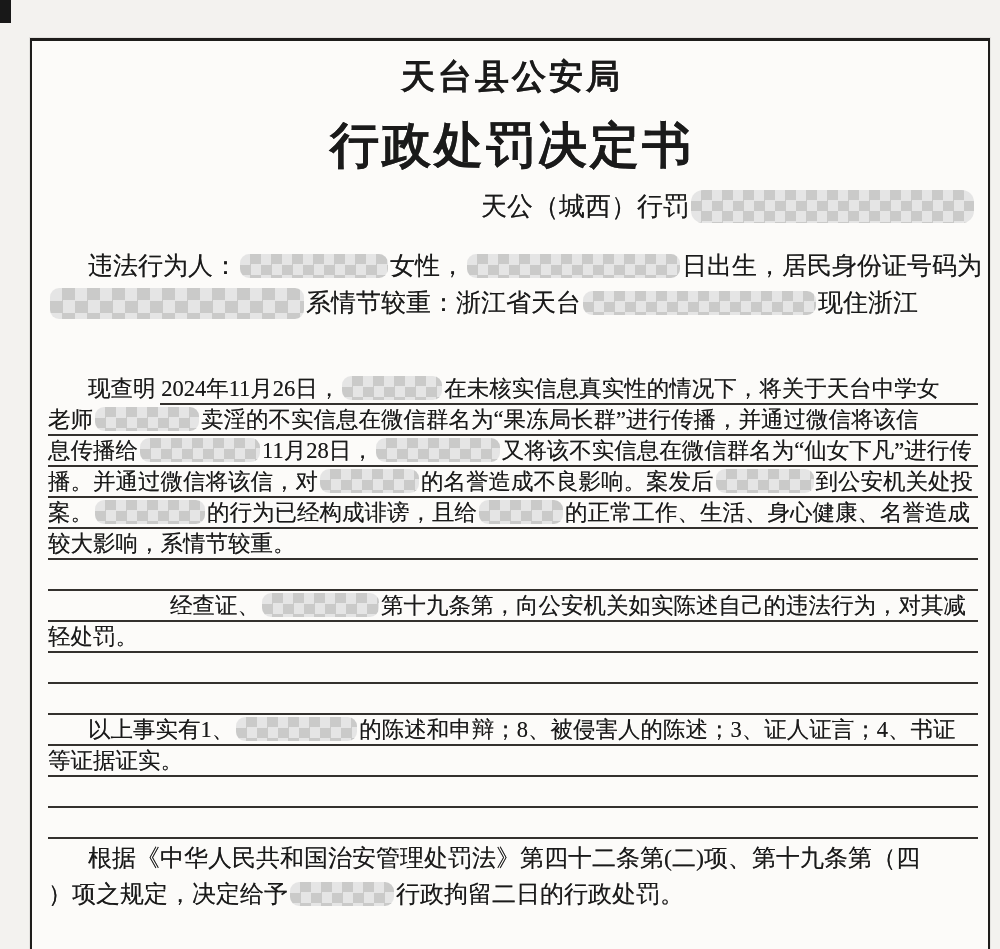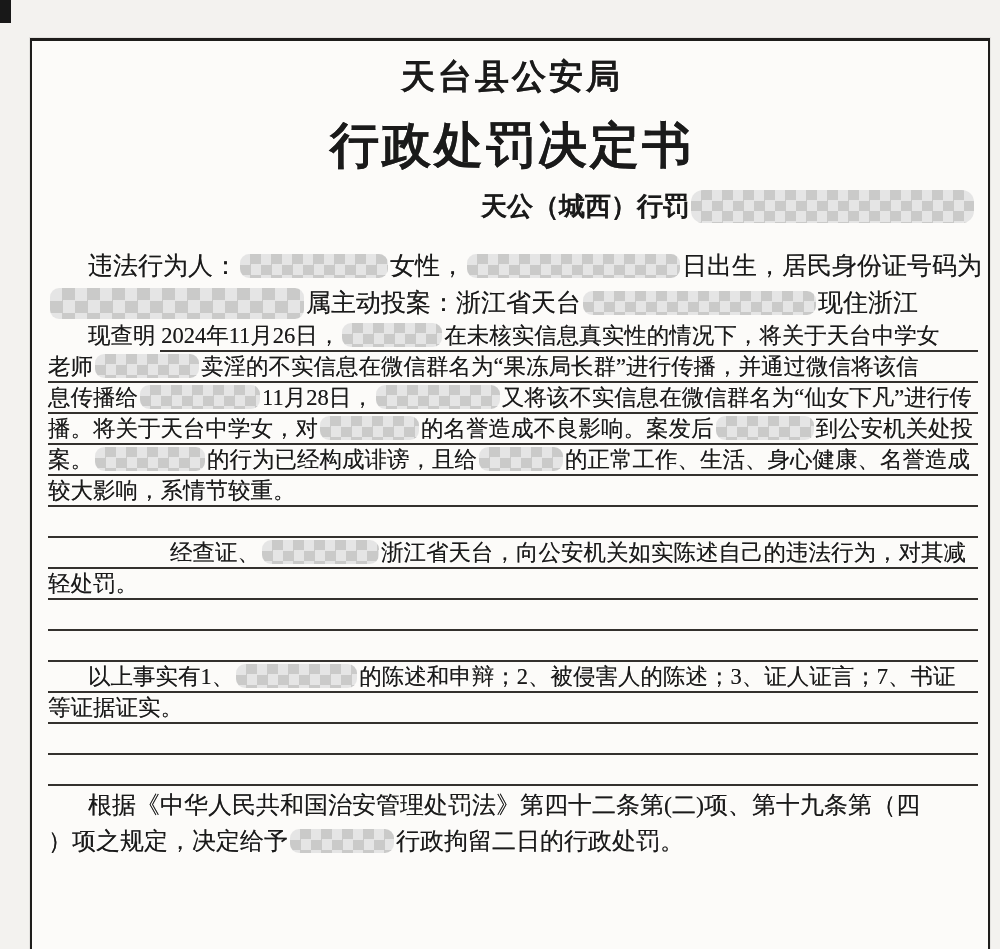--- a/index.html
+++ b/index.html
@@ -19,24 +19,24 @@
   .body-col{padding:0 12px 0 16px;}
   .agency{
     margin-top:12px;text-align:center;font-size:34px;font-weight:bold;
     letter-spacing:3px;line-height:48px;text-shadow:0 0 .5px rgba(0,0,0,.6);
   }
   .doc-title{
     margin-top:12px;text-align:center;font-size:49px;font-weight:bold;
     letter-spacing:3px;line-height:66px;text-shadow:0 0 .6px rgba(0,0,0,.7);
   }
   .docno{margin-top:9px;text-align:right;font-size:26px;padding-right:0;}
-  .docno .row{height:38px;line-height:38px;font-weight:bold;}
+  .docno .row{height:38px;line-height:38px;}
   .party{margin-top:21px;font-size:25px;}
   .party .row{height:37px;line-height:37px;}
-  .facts{font-size:22.5px;}
+  .facts{margin-top:53px;font-size:22.5px;}
   .facts .row{height:31px;line-height:29px;}
   .decision{margin-top:2px;font-size:24px;}
   .decision .row{height:36px;line-height:35px;}
   .row{position:relative;white-space:nowrap;text-shadow:0 0 .4px rgba(0,0,0,.55);}
   .row .rule{
     position:absolute;left:0;right:-2px;bottom:0;height:0;
     border-bottom:2px solid #34312e;display:block;
   }
   .row .txt{position:relative;display:inline-block;min-width:1px;}
   .docno .row .txt{display:inline-block;}
@@ -55,35 +55,35 @@
   <div class="corner-mark"></div>
   <div class="doc">
     <div class="body-col">
       <div class="agency">天台县公安局</div>
       <div class="doc-title">行政处罚决定书</div>
       <div class="docno">
           <div class="row"><span class="txt"><span>天公（城西）行罚</span><span class="redact" style="width: 283px;"></span></span></div>
         </div>
       <div class="party">
           <div class="row"><span class="txt" style="padding-left: 40px;"><span>违法行为人：</span><span class="redact" style="width: 148px;"></span><span>女性，</span><span class="redact" style="width: 213px;"></span><span>日出生，居民身份证号码为</span></span></div>
-          <div class="row"><span class="txt"><span class="redact tall" style="width: 254px;"></span><span>属主动投案：浙江省天台</span><span class="redact" style="width: 233px;"></span><span>现住浙江</span></span></div>
+          <div class="row"><span class="txt"><span class="redact tall" style="width: 254px;"></span><span>系情节较重：浙江省天台</span><span class="redact" style="width: 233px;"></span><span>现住浙江</span></span></div>
         </div>
       <div class="facts">
           <div class="row"><span class="rule" style="left: 112px;"></span><span class="txt" style="padding-left: 40px;"><span>现查明 2024年11月26日，</span><span class="redact" style="width: 100px;"></span><span>在未核实信息真实性的情况下，将关于天台中学女</span></span></div>
           <div class="row"><span class="rule"></span><span class="txt"><span>老师</span><span class="redact" style="width: 104px;"></span><span>卖淫的不实信息在微信群名为“果冻局长群”进行传播，并通过微信将该信</span></span></div>
           <div class="row"><span class="rule"></span><span class="txt"><span>息传播给</span><span class="redact" style="width: 120px;"></span><span>11月28日，</span><span class="redact" style="width: 124px;"></span><span>又将该不实信息在微信群名为“仙女下凡”进行传</span></span></div>
-          <div class="row"><span class="rule"></span><span class="txt"><span>播。将关于天台中学女，对</span><span class="redact" style="width: 99px;"></span><span>的名誉造成不良影响。案发后</span><span class="redact" style="width: 98px;"></span><span>到公安机关处投</span></span></div>
+          <div class="row"><span class="rule"></span><span class="txt"><span>播。并通过微信将该信，对</span><span class="redact" style="width: 99px;"></span><span>的名誉造成不良影响。案发后</span><span class="redact" style="width: 98px;"></span><span>到公安机关处投</span></span></div>
           <div class="row"><span class="rule"></span><span class="txt"><span>案。</span><span class="redact" style="width: 110px;"></span><span>的行为已经构成诽谤，且给</span><span class="redact" style="width: 84px;"></span><span>的正常工作、生活、身心健康、名誉造成</span></span></div>
           <div class="row"><span class="rule"></span><span class="txt"><span>较大影响，系情节较重。</span></span></div>
           <div class="row"><span class="rule"></span><span class="txt"></span></div>
-          <div class="row"><span class="rule"></span><span class="txt" style="padding-left: 122px;"><span>经查证、</span><span class="redact" style="width: 117px;"></span><span>浙江省天台，向公安机关如实陈述自己的违法行为，对其减</span></span></div>
+          <div class="row"><span class="rule"></span><span class="txt" style="padding-left: 122px;"><span>经查证、</span><span class="redact" style="width: 117px;"></span><span>第十九条第，向公安机关如实陈述自己的违法行为，对其减</span></span></div>
           <div class="row"><span class="rule"></span><span class="txt"><span>轻处罚。</span></span></div>
           <div class="row"><span class="rule"></span><span class="txt"></span></div>
           <div class="row"><span class="rule"></span><span class="txt"></span></div>
-          <div class="row"><span class="rule"></span><span class="txt" style="padding-left: 40px;"><span>以上事实有1、</span><span class="redact" style="width: 121px;"></span><span>的陈述和申辩；2、被侵害人的陈述；3、证人证言；7、书证</span></span></div>
+          <div class="row"><span class="rule"></span><span class="txt" style="padding-left: 40px;"><span>以上事实有1、</span><span class="redact" style="width: 121px;"></span><span>的陈述和申辩；8、被侵害人的陈述；3、证人证言；4、书证</span></span></div>
           <div class="row"><span class="rule"></span><span class="txt"><span>等证据证实。</span></span></div>
           <div class="row"><span class="rule"></span><span class="txt"></span></div>
           <div class="row"><span class="rule"></span><span class="txt"></span></div>
         </div>
       <div class="decision">
           <div class="row"><span class="txt" style="padding-left: 40px;"><span>根据《中华人民共和国治安管理处罚法》第四十二条第(二)项、第十九条第（四</span></span></div>
           <div class="row"><span class="txt"><span>）项之规定，决定给予</span><span class="redact" style="width: 104px;"></span><span>行政拘留二日的行政处罚。</span></span></div>
         </div>
     </div>
   </div>

